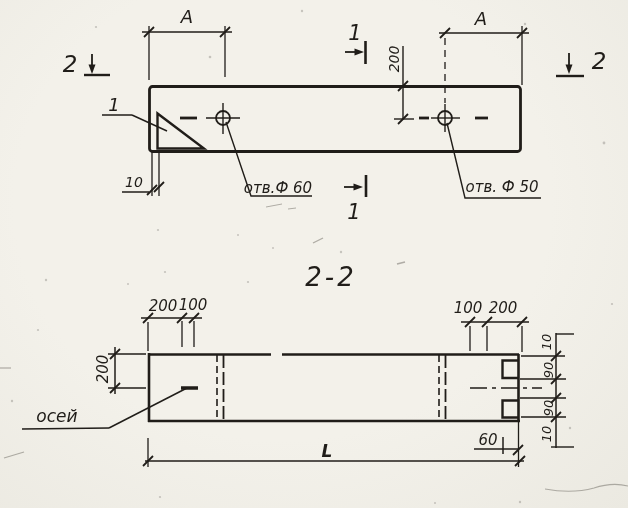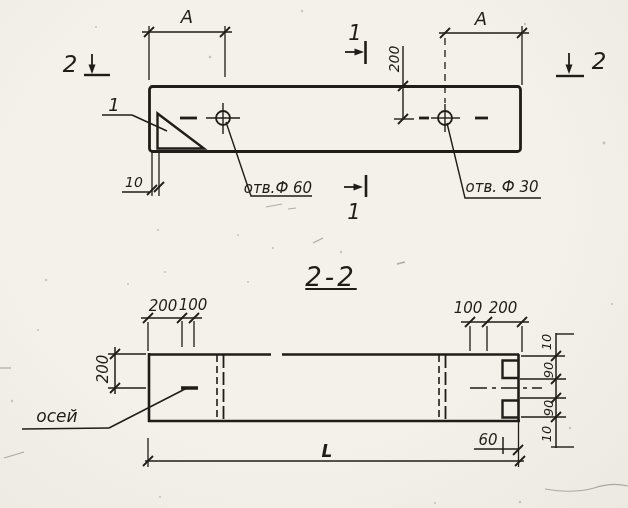--- a/index.html
+++ b/index.html
@@ -15,21 +15,21 @@
   .spk{fill:#6f6c66;opacity:.35;stroke:none;}
   .lbl{
     position:absolute;transform:translate(-50%,-50%);
     font-style:italic;white-space:nowrap;line-height:1;
     color:var(--ink,#201d19);
   }
   .rot{transform:translate(-50%,-50%) rotate(-90deg);}
   .fs13{font-size:13px}.fs14{font-size:14px}.fs15{font-size:15px}
   .fs17{font-size:17px}.fs18{font-size:18px}.fs21{font-size:21px}
   .fs23{font-size:23px}.fs26{font-size:26px}
-  .title{letter-spacing:3px;text-decoration:underline;}
+  .title{letter-spacing:3px;}
   .bold{font-weight:bold;}
 </style>
 </head>
 <body>
 
 <div id="sheet">
 
   <svg width="628" height="508" viewBox="0 0 628 508">
 
     <g>
@@ -234,21 +234,21 @@
   <span class="lbl fs18" style="left:187px;top:17px">А</span>
   <span class="lbl fs18" style="left:481px;top:19px">А</span>
   <span class="lbl fs23" style="left:70px;top:64px">2</span>
   <span class="lbl fs23" style="left:599px;top:61px">2</span>
   <span class="lbl fs21" style="left:355px;top:33px">1</span>
   <span class="lbl fs21" style="left:354px;top:212px">1</span>
   <span class="lbl fs18" style="left:114px;top:105px">1</span>
   <span class="lbl rot fs14" style="left:394px;top:59px">200</span>
   <span class="lbl fs14" style="left:134px;top:182px">10</span>
   <span class="lbl fs15" style="left:278px;top:188px">отв.Ф 60</span>
-  <span class="lbl fs15" style="left:502px;top:187px">отв. Ф 30</span>
+  <span class="lbl fs15" style="left:502px;top:187px">отв. Ф 50</span>
 
   <span class="lbl fs26 title" style="left:331px;top:277px">2-2</span>
   <span class="lbl fs15" style="left:163px;top:306px">200</span>
   <span class="lbl fs15" style="left:193px;top:305px">100</span>
   <span class="lbl fs15" style="left:468px;top:308px">100</span>
   <span class="lbl fs15" style="left:503px;top:308px">200</span>
   <span class="lbl rot fs15" style="left:103px;top:369px">200</span>
   <span class="lbl fs17" style="left:57px;top:416px">осей</span>
   <span class="lbl fs17 bold" style="left:327px;top:451px">L</span>
   <span class="lbl fs15" style="left:488px;top:440px">60</span>

